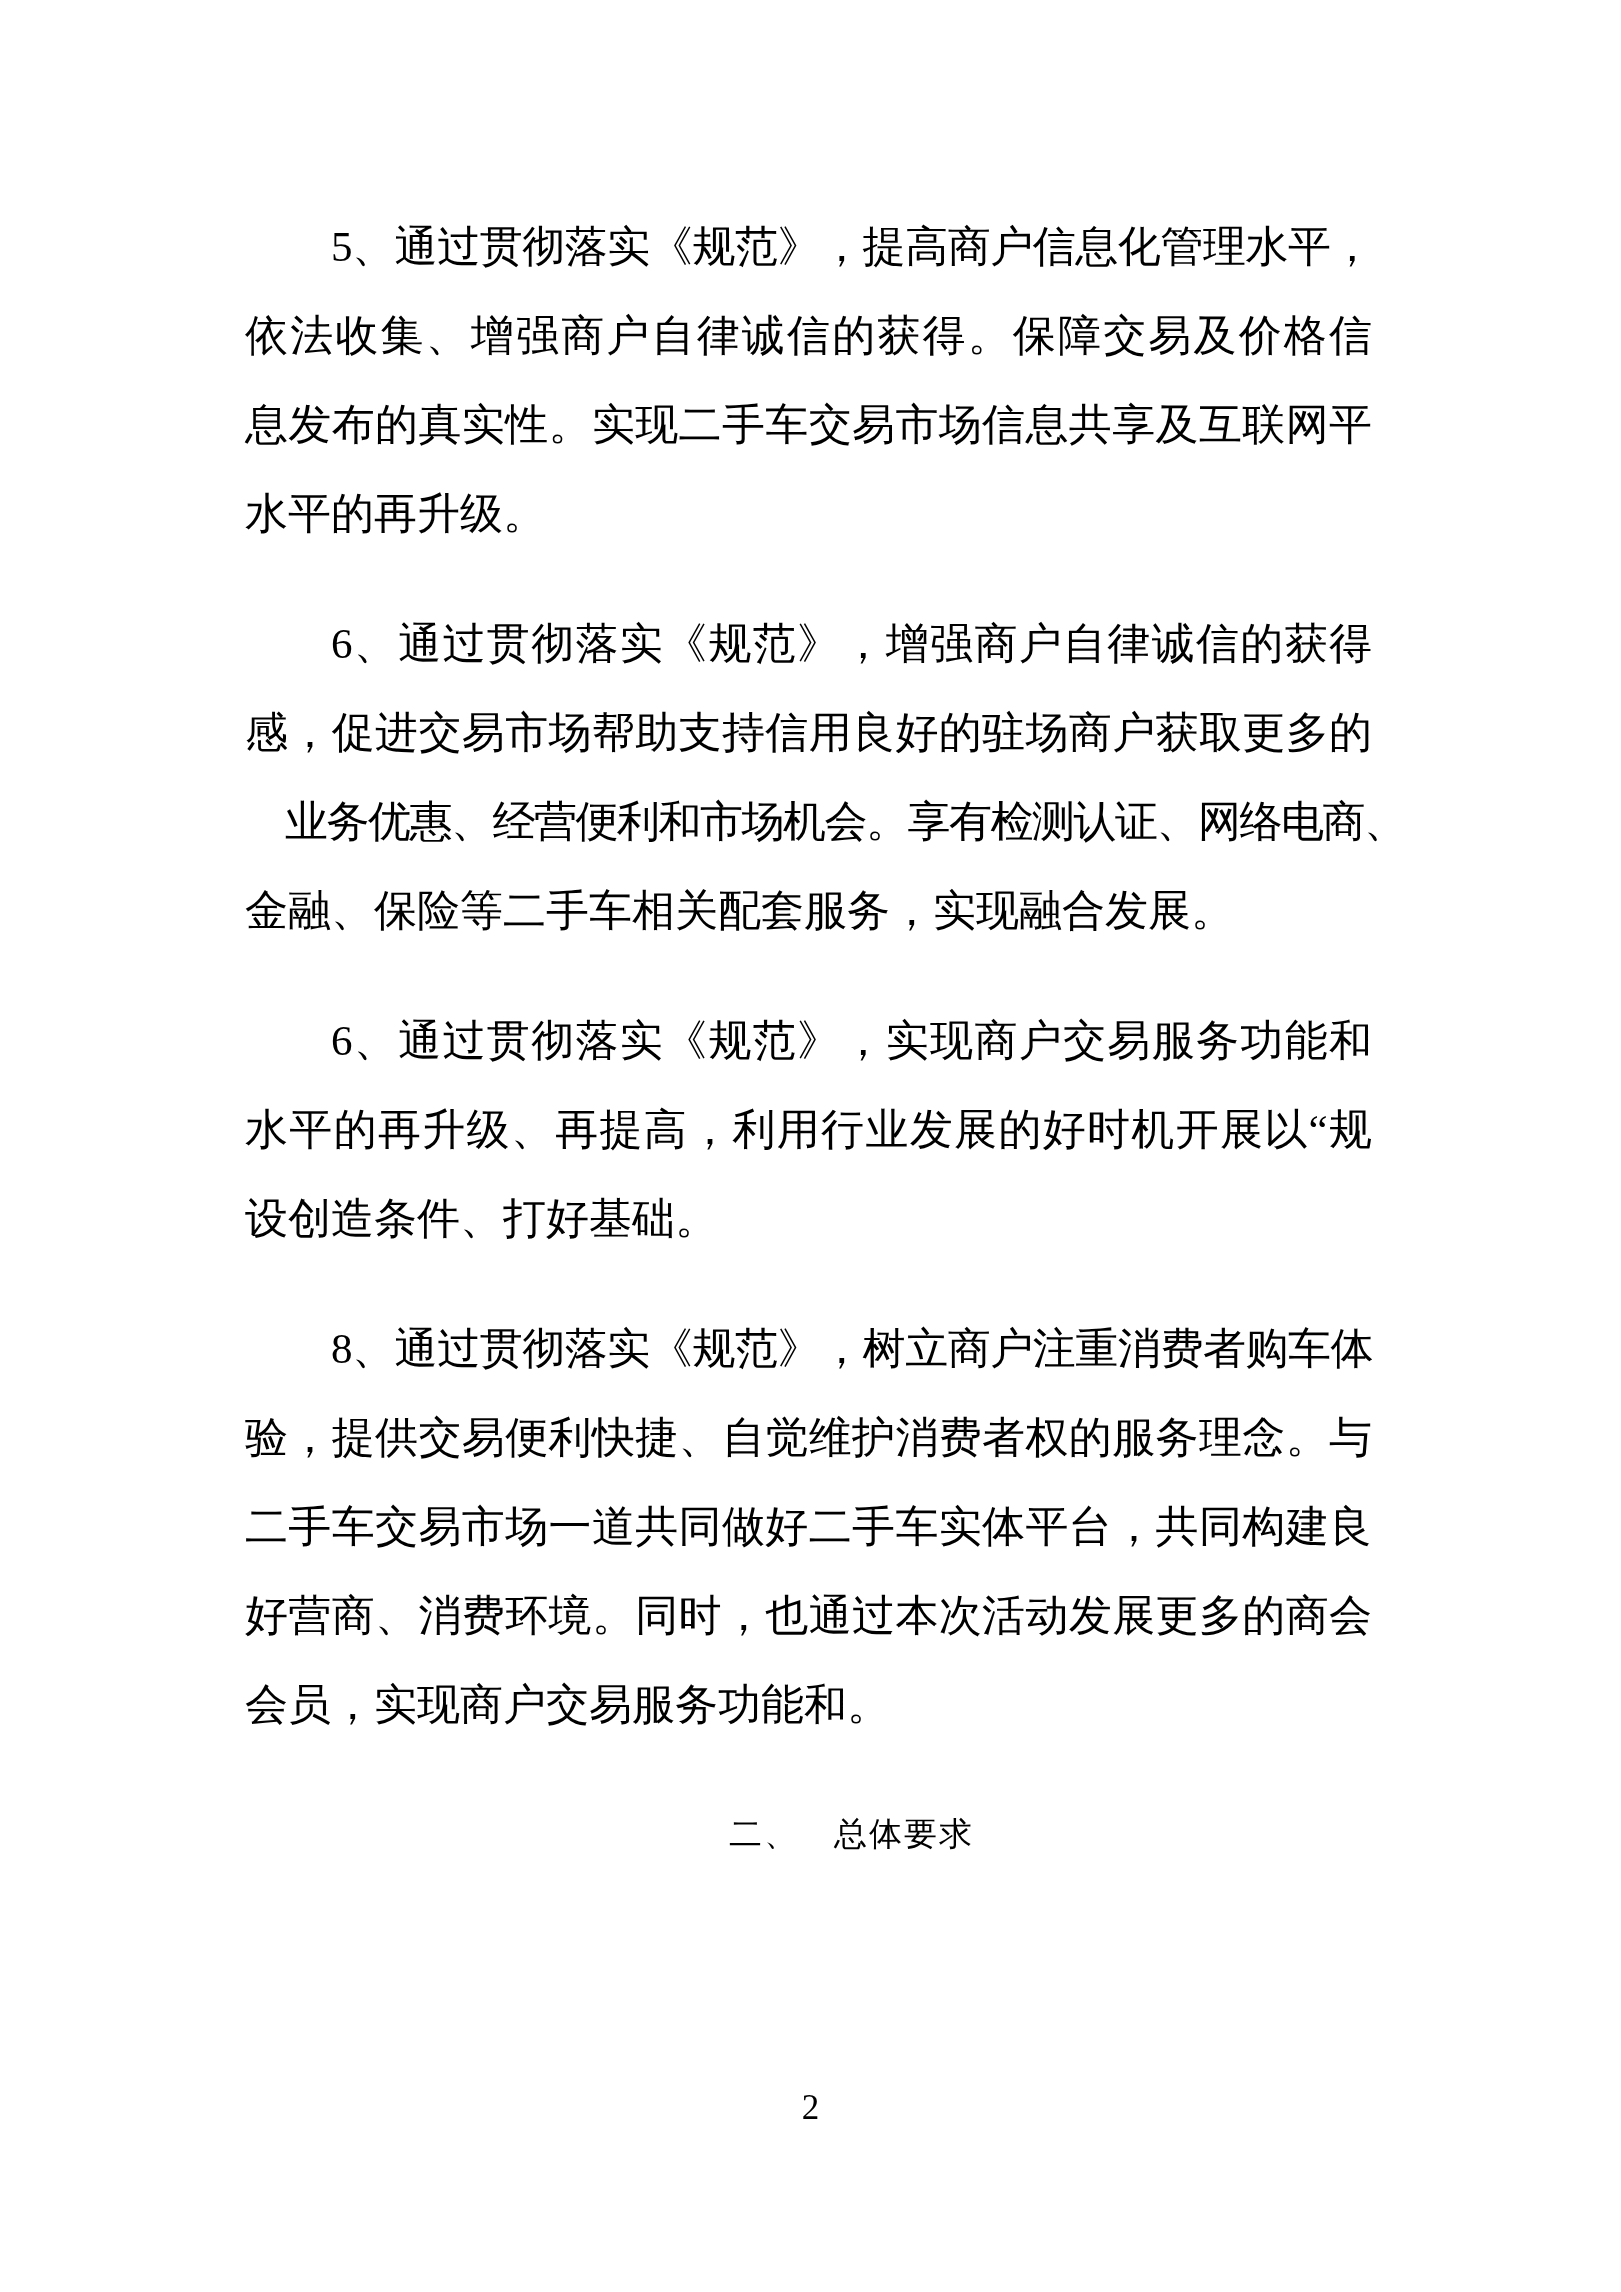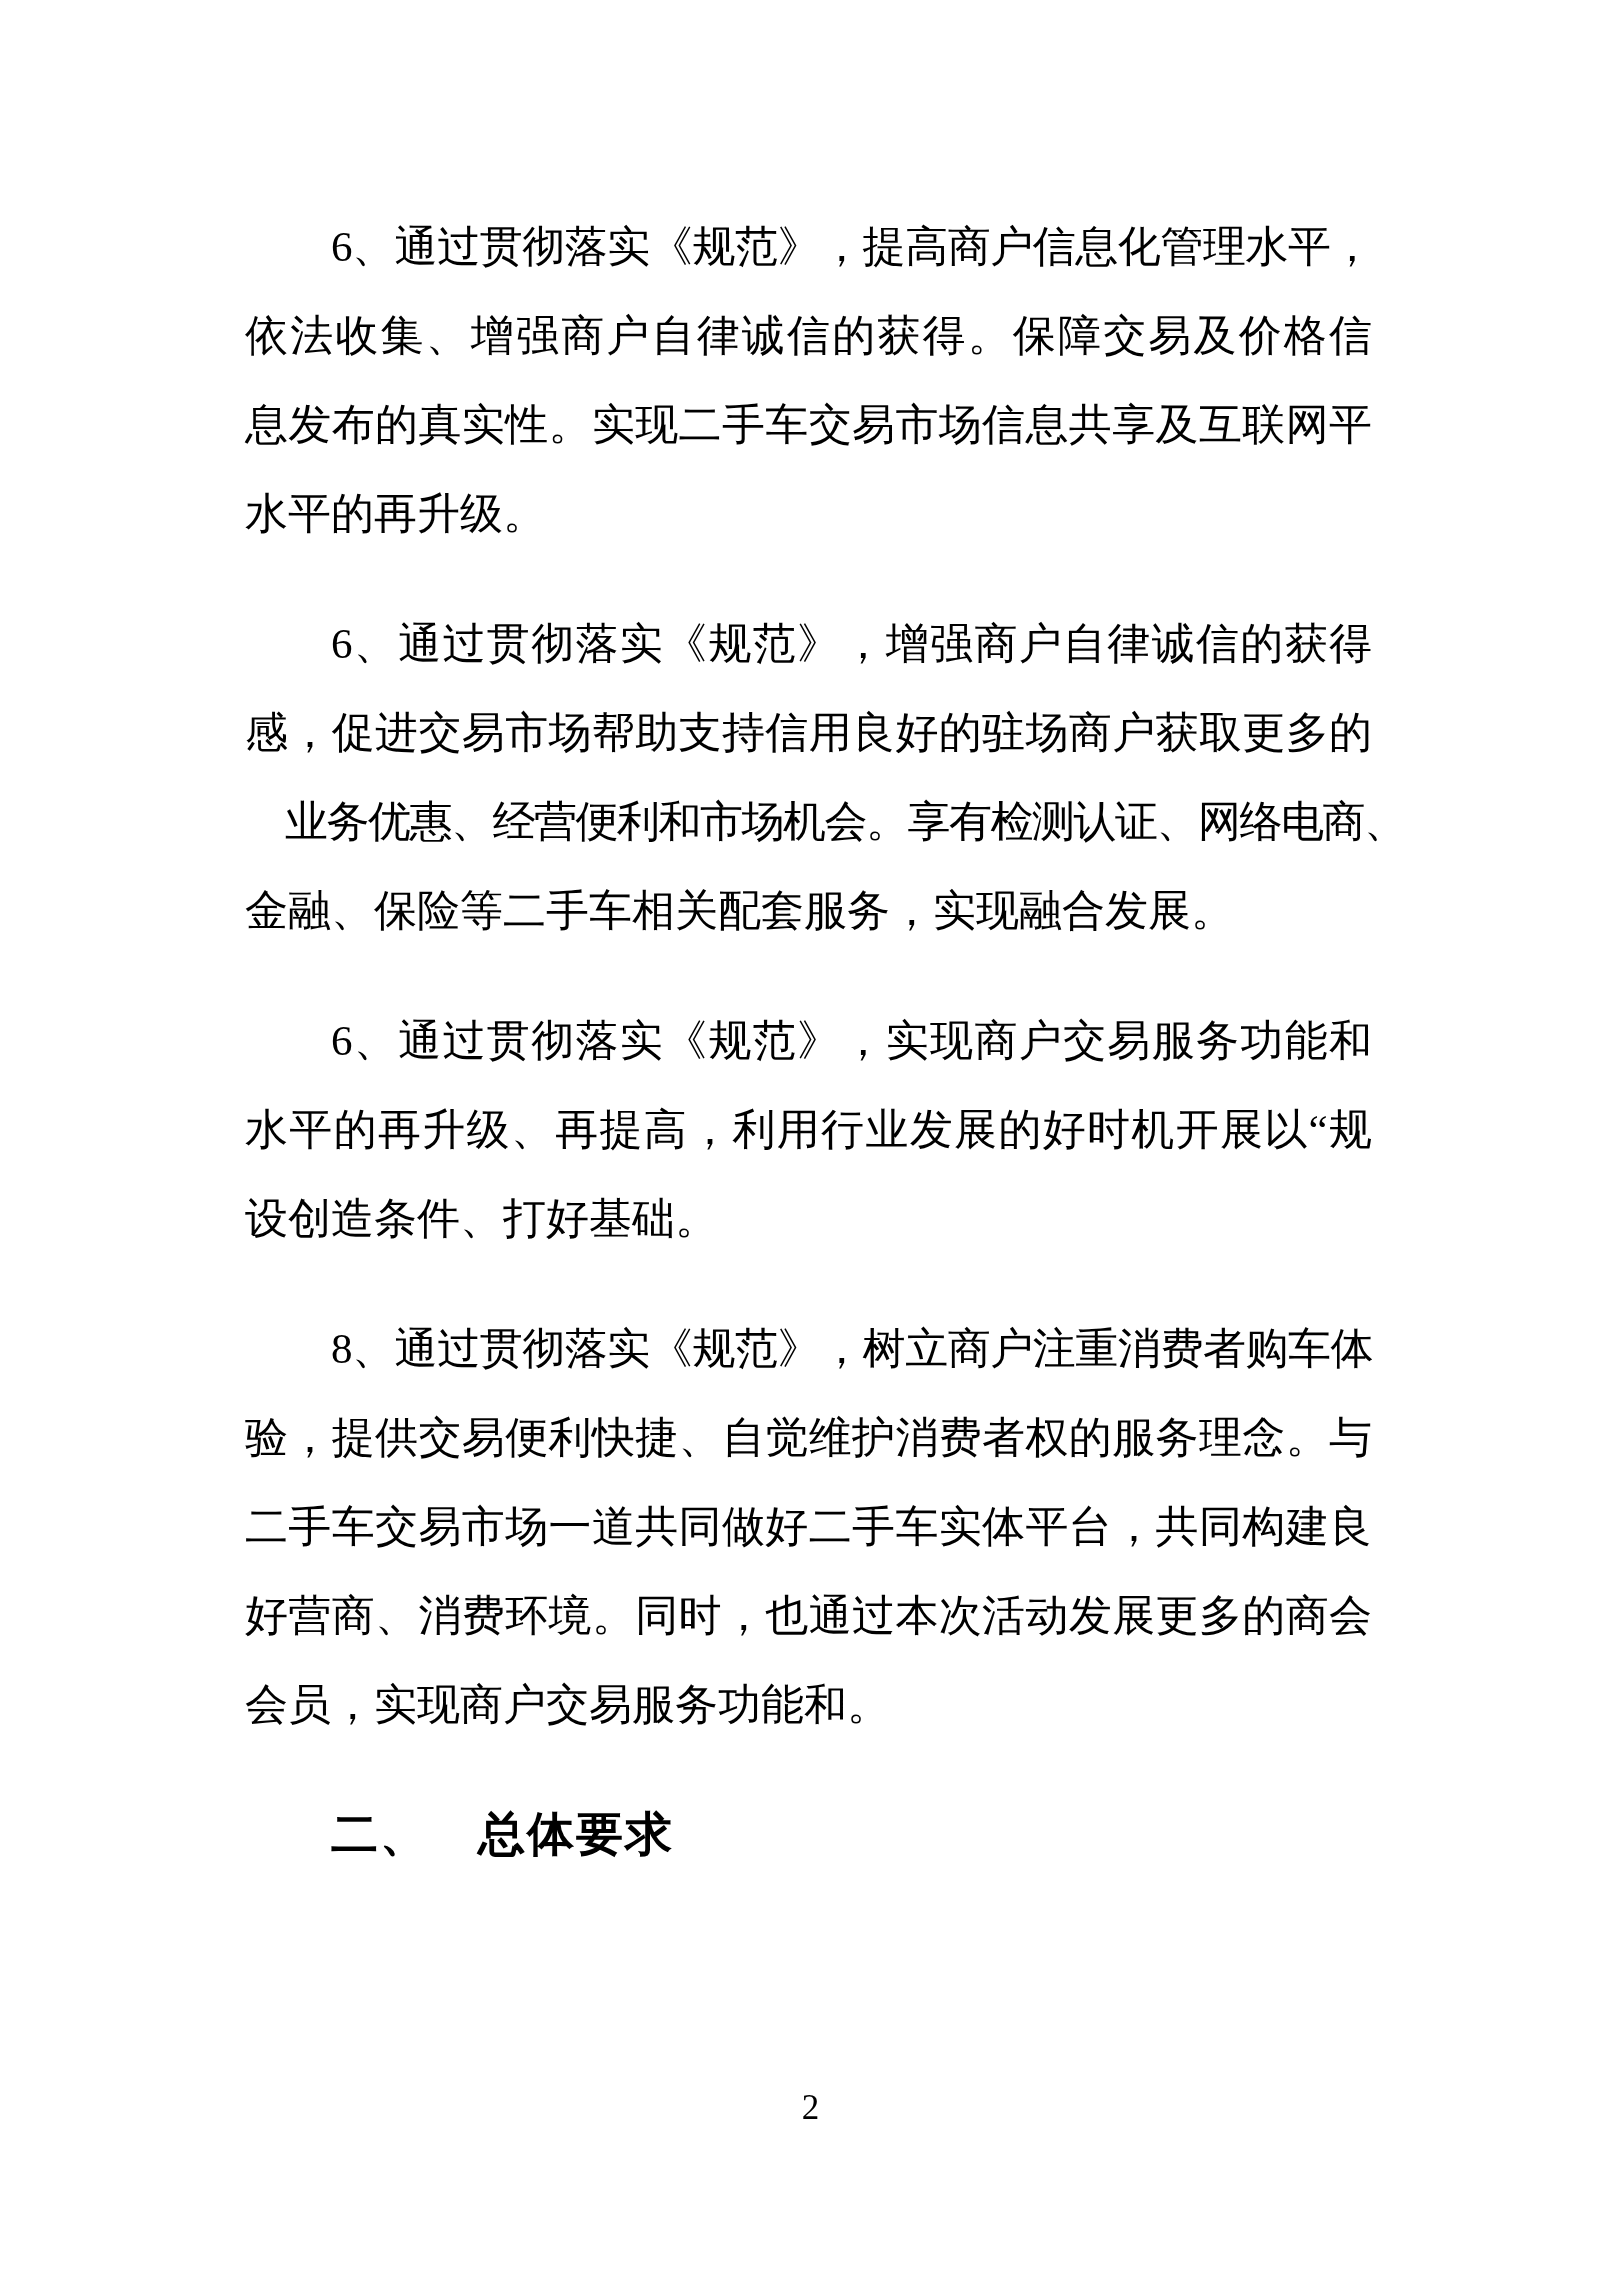--- a/index.html
+++ b/index.html
@@ -39,45 +39,46 @@
   .line.first {
     text-indent: 86px;
   }
   .line.end {
     text-align-last: left;
   }
   .section-heading {
     margin: 5.9px 0 0 0;
     padding: 0;
     text-indent: 86px;
-    font-size: 47px;
+    font-size: 33px;
     line-height: 89px;
-    font-weight: bold;
+    font-weight: normal;
     letter-spacing: 2px;
     white-space: nowrap;
+    text-align: center;
   }
   .page-number {
     position: absolute;
     left: 0;
     top: 2088px;
     width: 100%;
     text-align: center;
     font-size: 35px;
     line-height: 39px;
     color: #000000;
   }
 </style>
 </head>
 <body>
 
 <div class="page">
 
   <div class="body-text" id="paragraph-container">
       <div class="para">
-        <div class="line first" style="letter-spacing: -1.6px;">6、通过贯彻落实《规范》，提高商户信息化管理水平，</div>
+        <div class="line first" style="letter-spacing: -1.6px;">5、通过贯彻落实《规范》，提高商户信息化管理水平，</div>
         <div class="line">依法收集、增强商户自律诚信的获得。保障交易及价格信</div>
         <div class="line">息发布的真实性。实现二手车交易市场信息共享及互联网平</div>
         <div class="line end">水平的再升级。</div>
       </div>
       <div class="para">
         <div class="line first">6、通过贯彻落实《规范》，增强商户自律诚信的获得</div>
         <div class="line">感，促进交易市场帮助支持信用良好的驻场商户获取更多的</div>
         <div class="line" style="letter-spacing: -1.5px; margin-left: 40px;">业务优惠、经营便利和市场机会。享有检测认证、网络电商、</div>
         <div class="line end">金融、保险等二手车相关配套服务，实现融合发展。</div>
       </div>

